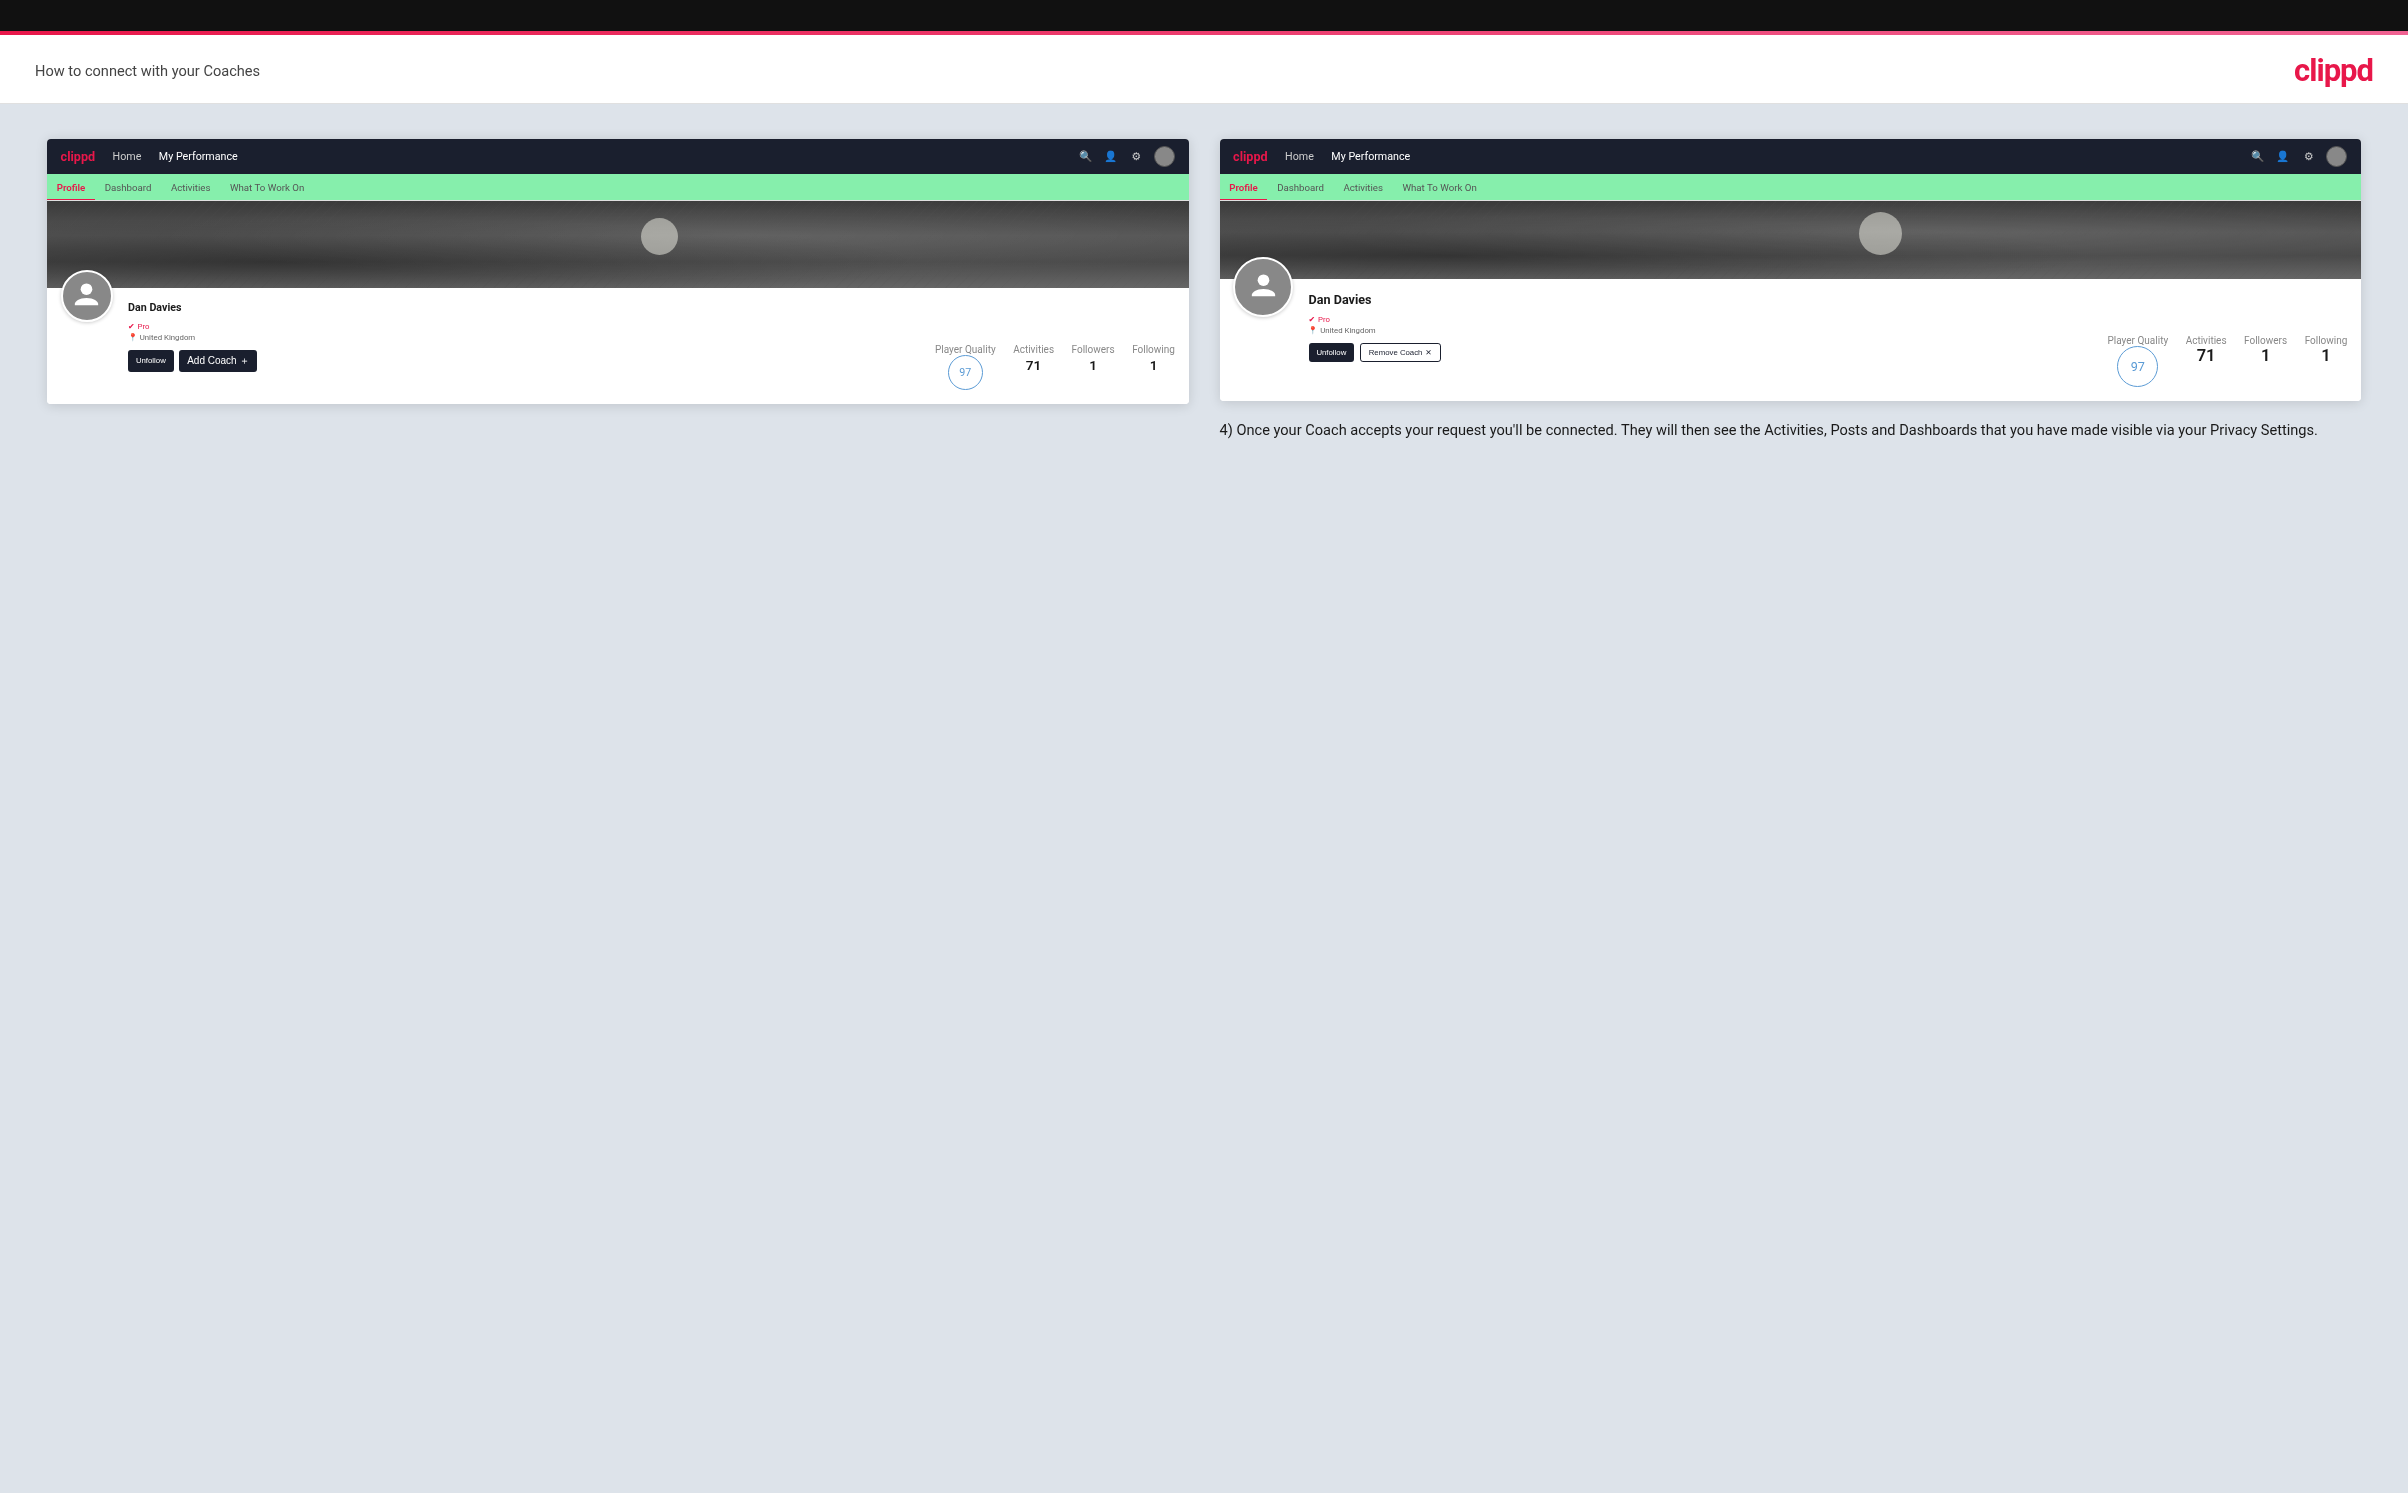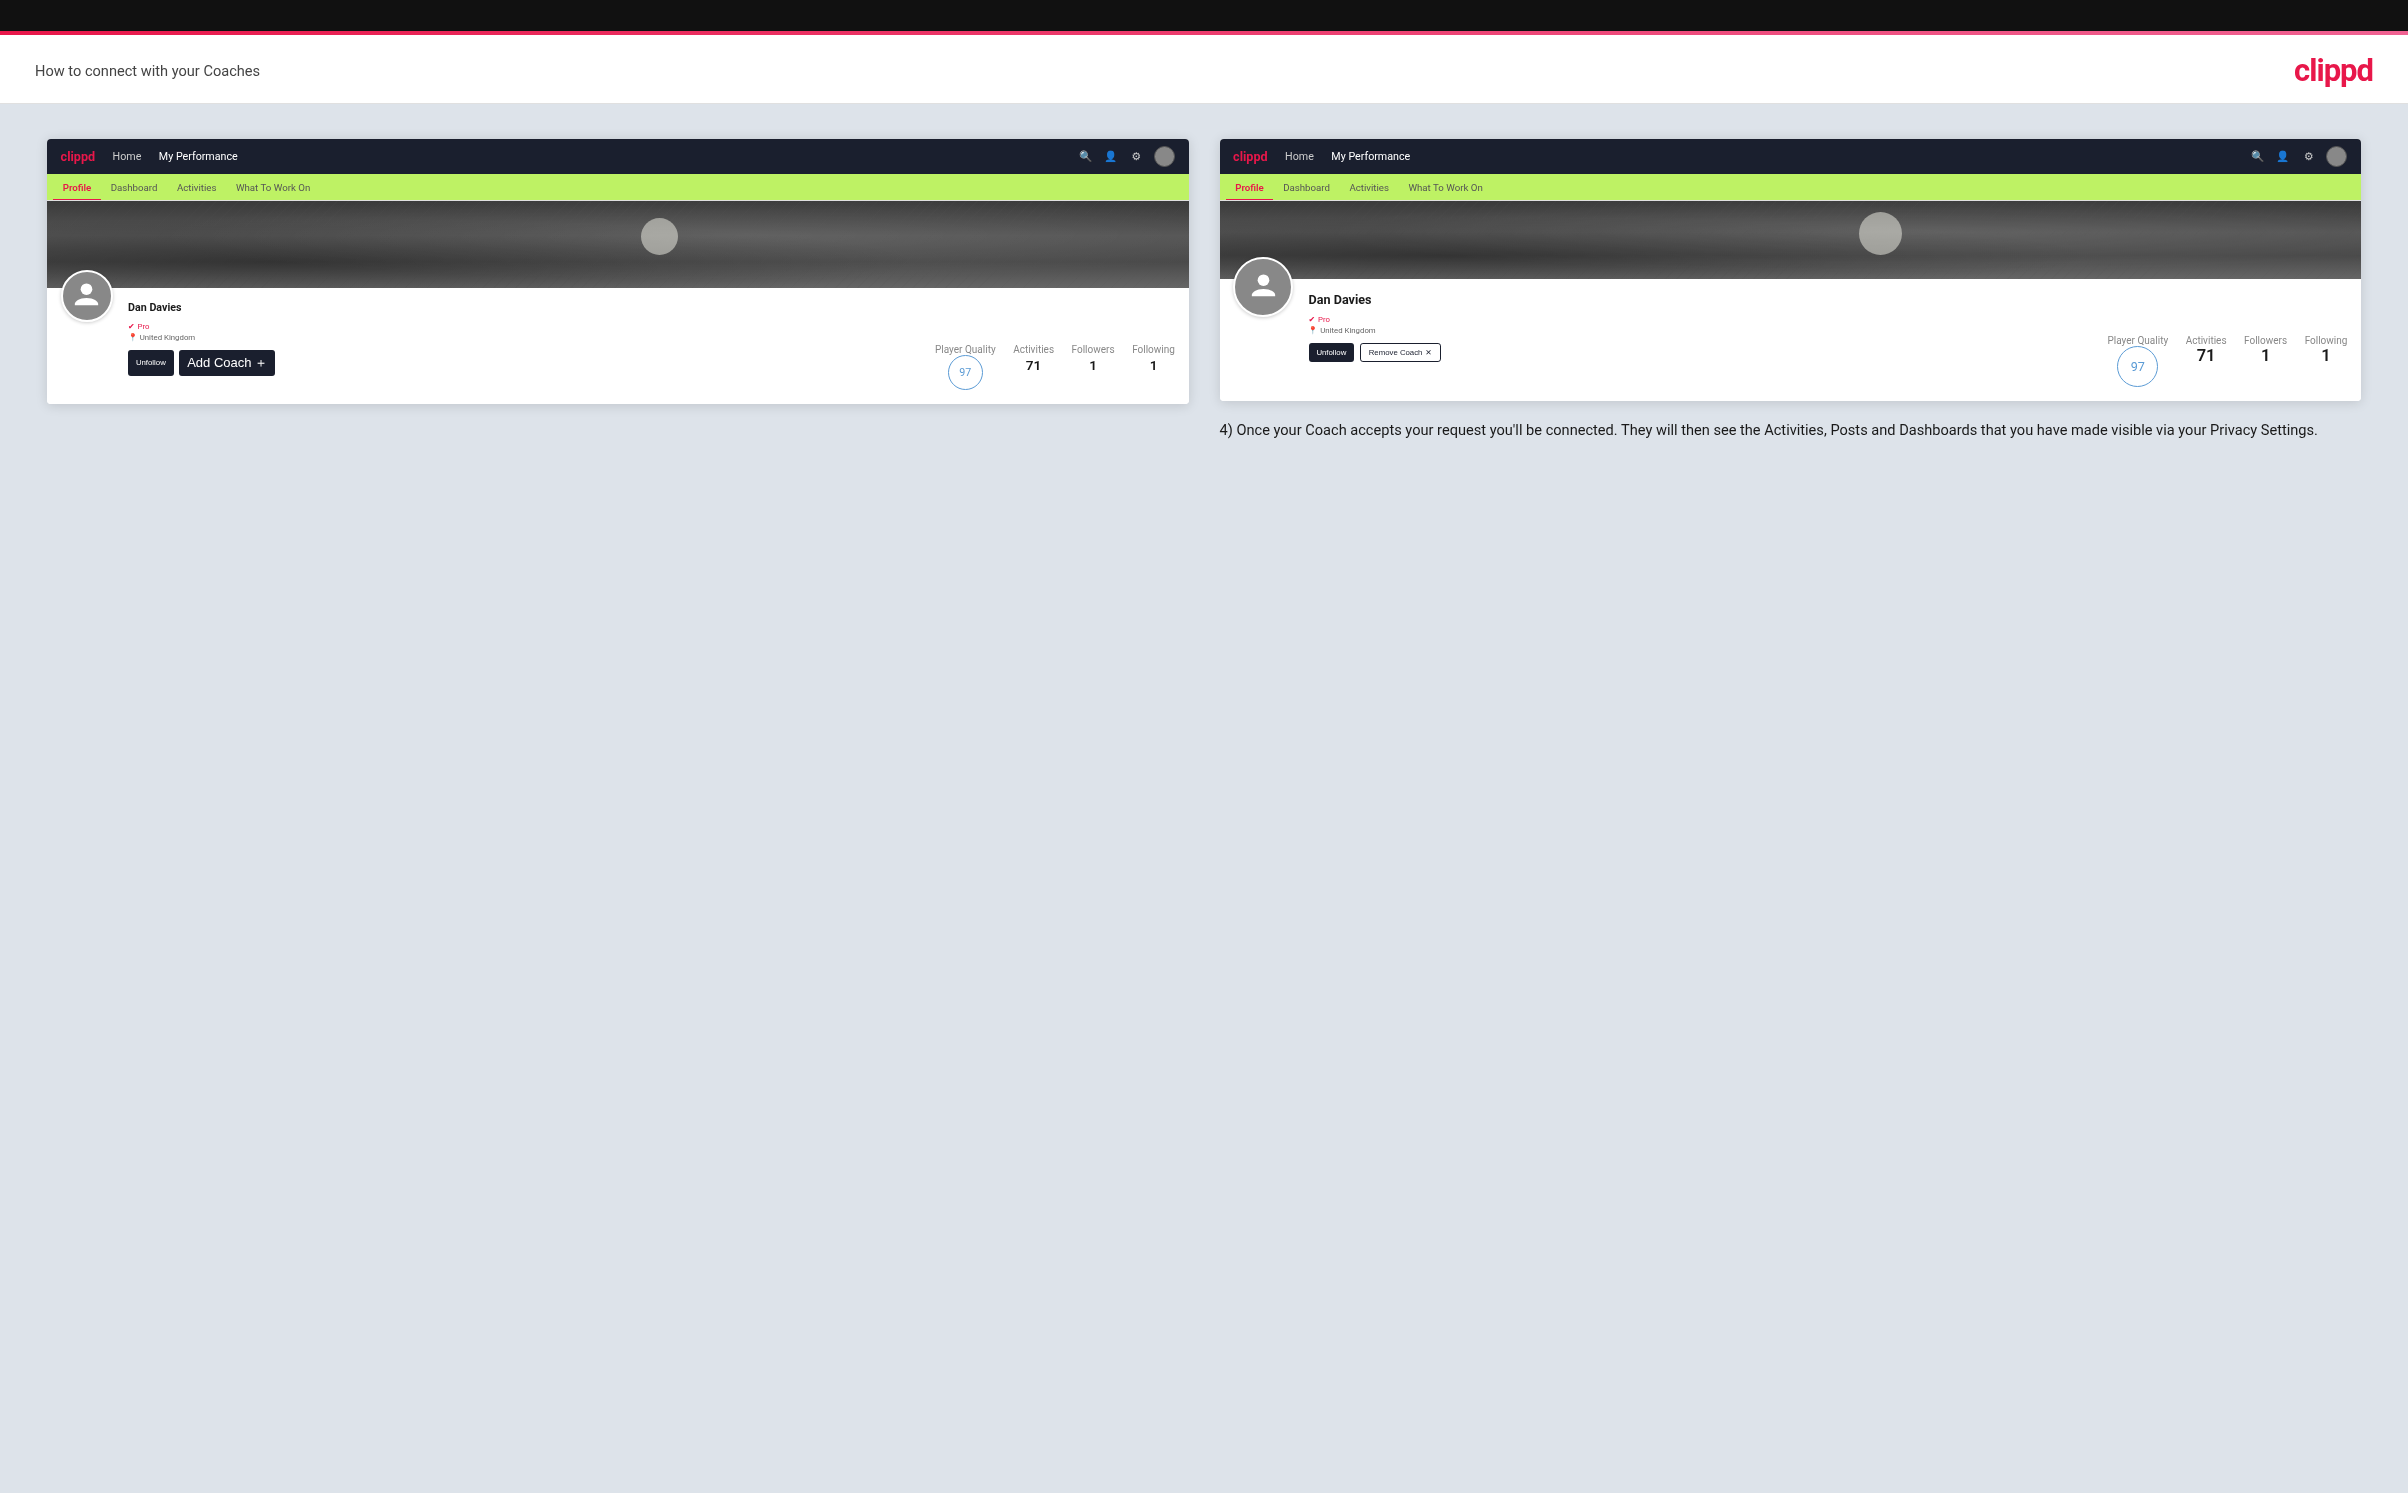--- a/index.html
+++ b/index.html
@@ -102,24 +102,24 @@
     }
     .avatar-circle-small {
       width: 21.3px;
       height: 21.3px;
       border-radius: 50%;
       background: #888;
       border: 1px solid #555;
     }
     
     .app-tabs {
-      background: #bef264;
+      background: #86efac;
       display: flex;
       border-bottom: 1px solid #e0e0e0;
-      padding: 0 6px;
+      padding: 0 0;
     }
     .app-tab {
       font-size: 9.7px;
       padding: 7.8px 9.7px 5.8px;
       color: #555;
       border-bottom: 1.9px solid transparent;
     }
     .app-tab.active {
       color: #e8174a;
       border-bottom: 1.9px solid #e8174a;
@@ -203,21 +203,21 @@
       color: #fff;
       font-size: 7.8px;
       padding: 3.9px 7.8px;
       border-radius: 2.9px;
       border: none;
       cursor: pointer;
     }
     .btn-add-coach {
       background: #1a1f2e;
       color: #fff;
-      font-size: 13px;
+      font-size: 10px;
       padding: 3.9px 7.8px;
       border-radius: 2.9px;
       border: none;
       cursor: pointer;
       display: flex;
       align-items: center;
       gap: 2.9px;
     }
     .btn-remove-coach {
       background: #fff;

